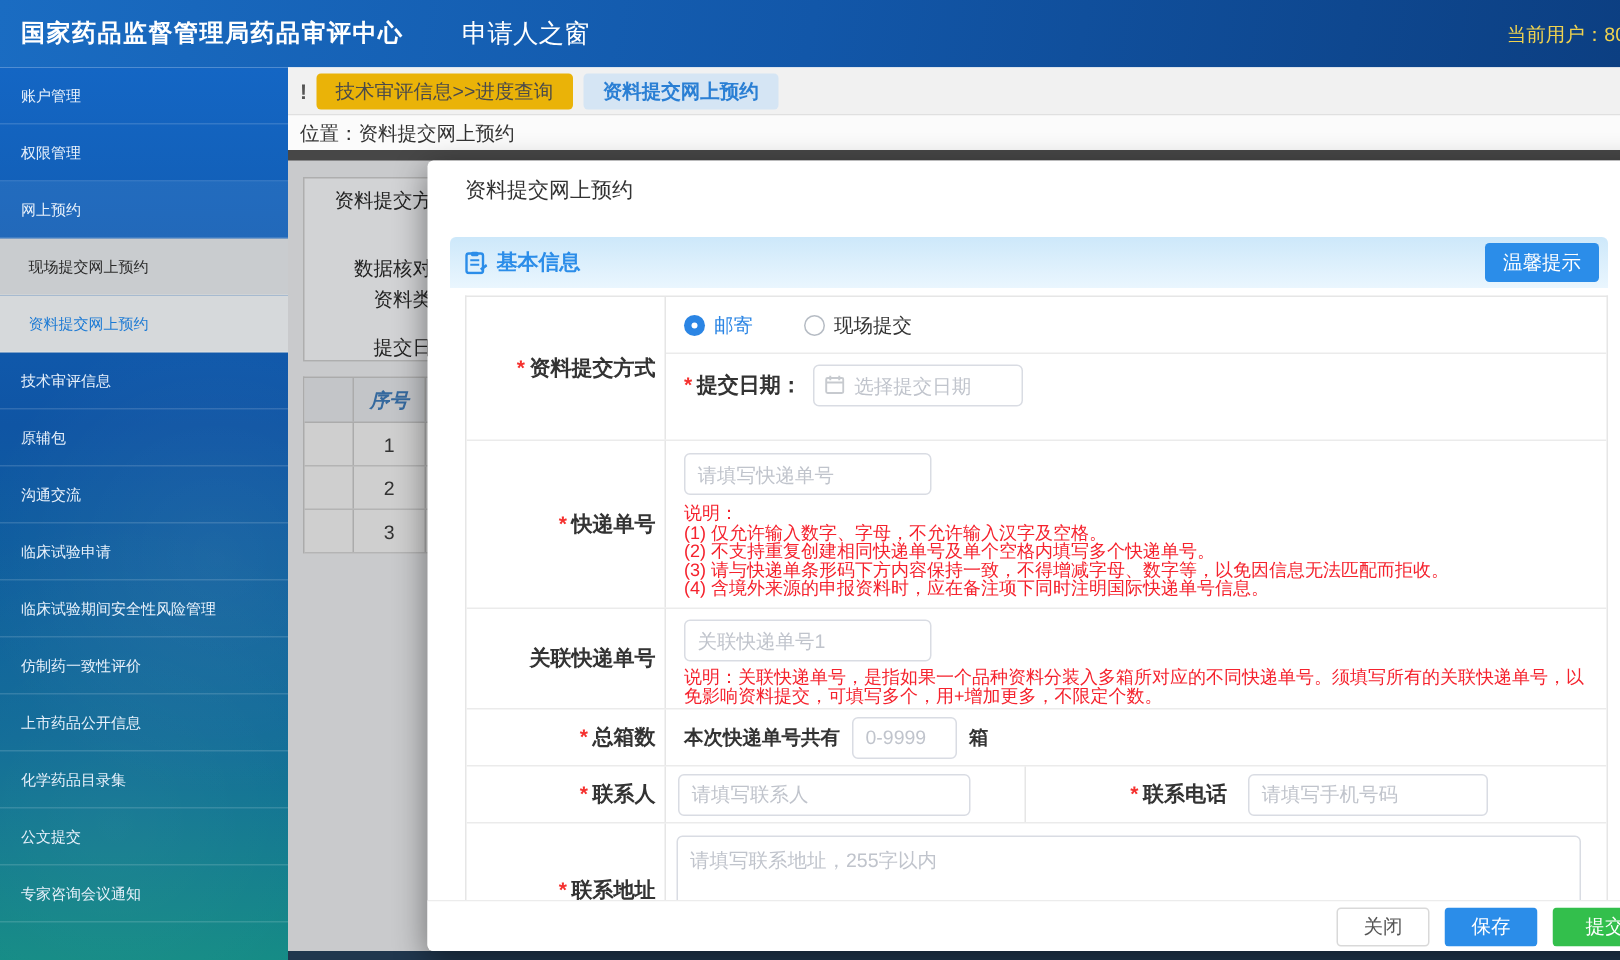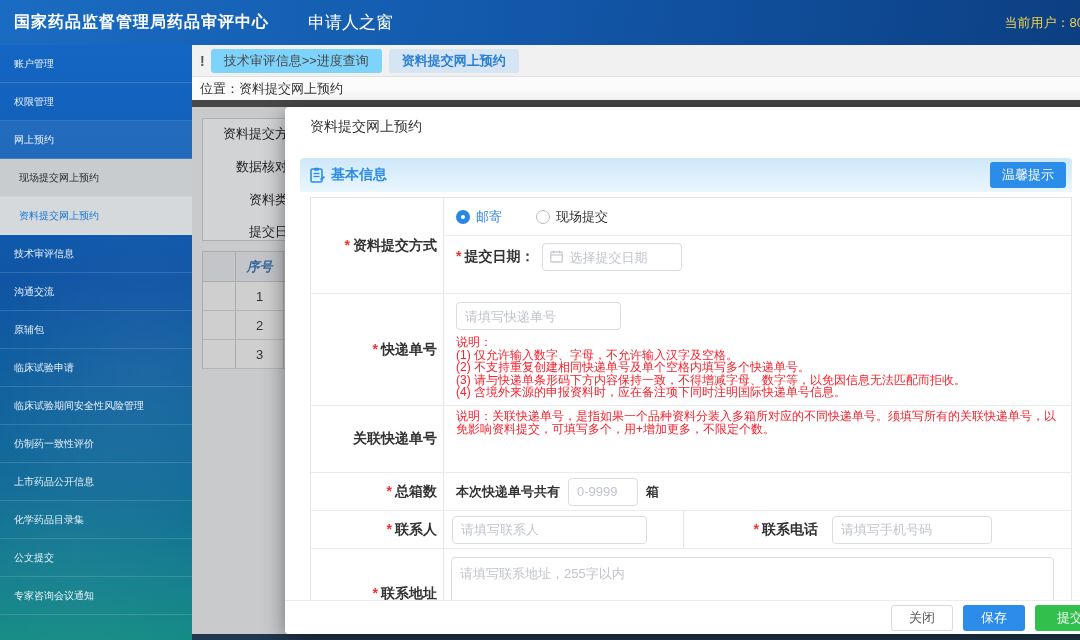--- a/index.html
+++ b/index.html
@@ -28,21 +28,21 @@
   .side-item.parent.open { background:rgba(255,255,255,.07); }
   .side-item.sub { background:#c9cccf; color:#2b2b2b; padding-left:19px; }
   .side-item.sub.active { background:#d6d9db; color:#1c7ad4; }
 
   
   .main { position:absolute; left:192px; top:45px; width:888px; height:595px; background:#fff; }
   .tabbar { position:absolute; left:0; top:0; width:100%; height:32px; background:#f1f1f1;
     border-bottom:1px solid #e0e0e0; display:flex; align-items:center; }
   .tab-marker { font-size:14px; font-weight:bold; color:#555; margin:0 6px 0 8px; }
   .tab { height:24px; display:flex; align-items:center; padding:0 13px; font-size:13px;
-    border-radius:3px; margin-right:7px; cursor:pointer; background:#7dd3fc; color:#4a4a4a; }
+    border-radius:3px; margin-right:7px; cursor:pointer; background:#eab308; color:#4a4a4a; }
   .tab.active { background:#d5e5f4; color:#2a7fd4; font-weight:bold; }
   .breadcrumb { position:absolute; left:0; top:32px; width:100%; height:23px; background:#fbfbfb;
     display:flex; align-items:center; padding-left:8px; font-size:13px; color:#333; }
 
   
   .bg-area { position:absolute; left:0; top:55px; width:100%; height:540px; background:#474747; }
   .bg-page { position:absolute; left:0; top:7px; right:0; bottom:6px; background:#c9cacc; overflow:hidden; }
   .bg-footer-strip { position:absolute; left:0; bottom:0; width:100%; height:6px; background:#20374e; }
   .bg-filter-panel { position:absolute; left:10px; top:11px; width:400px; height:123px;
     border:1px solid #aeaeae; background:#d2d3d5; }
@@ -126,22 +126,22 @@
     <div class="current-user">当前用户：80</div>
   </div>
 
   <div class="sidebar" id="sidebar-menu">
       <div class="side-item parent">账户管理</div>
       <div class="side-item parent">权限管理</div>
       <div class="side-item parent open">网上预约</div>
       <div class="side-item sub">现场提交网上预约</div>
       <div class="side-item sub active">资料提交网上预约</div>
       <div class="side-item parent">技术审评信息</div>
+      <div class="side-item parent">原辅包</div>
       <div class="side-item parent">沟通交流</div>
-      <div class="side-item parent">原辅包</div>
       <div class="side-item parent">临床试验申请</div>
       <div class="side-item parent">临床试验期间安全性风险管理</div>
       <div class="side-item parent">仿制药一致性评价</div>
       <div class="side-item parent">上市药品公开信息</div>
       <div class="side-item parent">化学药品目录集</div>
       <div class="side-item parent">公文提交</div>
       <div class="side-item parent">专家咨询会议通知</div>
     </div>
 
   <div class="main">
@@ -149,21 +149,21 @@
       <span class="tab-marker">!</span>
       <div class="tab">技术审评信息&gt;&gt;进度查询</div>
       <div class="tab active">资料提交网上预约</div>
     </div>
     <div class="breadcrumb">位置：资料提交网上预约</div>
 
     <div class="bg-area">
       <div class="bg-page">
         <div class="bg-filter-panel" id="bg-filter-panel">
             <div class="bg-filter-label" style="top: 5px;">资料提交方</div>
-            <div class="bg-filter-label" style="top: 38px;">数据核对</div>
+            <div class="bg-filter-label" style="top: 50px;">数据核对</div>
             <div class="bg-filter-label" style="top: 71px;">资料类</div>
             <div class="bg-filter-label" style="top: 103px;">提交日</div>
           </div>
         <div class="bg-table" id="bg-table">
           <div class="bg-th-row">
             <div class="bg-cell-check"></div>
             <div class="bg-cell-seq">序号</div>
           </div>
         <div class="bg-td-row">
               <div class="bg-cell-check"></div>
@@ -244,20 +244,21 @@
               <div>(4) 含境外来源的申报资料时，应在备注项下同时注明国际快递单号信息。</div>
             </div>
         </div>
       </div>
 
       <div class="frow" style="height:67px;">
         <div class="flabel">
             <span>关联快递单号</span>
           </div>
         <div class="ffield">
+          <input class="tb" style="margin: 7px 0px 0px 12px; width: 165px;" placeholder="关联快递单号1">
           <div class="note wrap-note" style="margin-top:4px;">说明：关联快递单号，是指如果一个品种资料分装入多箱所对应的不同快递单号。须填写所有的关联快递单号，以免影响资料提交，可填写多个，用+增加更多，不限定个数。</div>
         </div>
       </div>
 
       <div class="frow" style="height:38px;">
         <div class="flabel">
             <span class="req">总箱数</span>
           </div>
         <div class="ffield inline" style="padding-left:12px;">
           <span style="color:#333; font-weight:bold;">本次快递单号共有</span>

